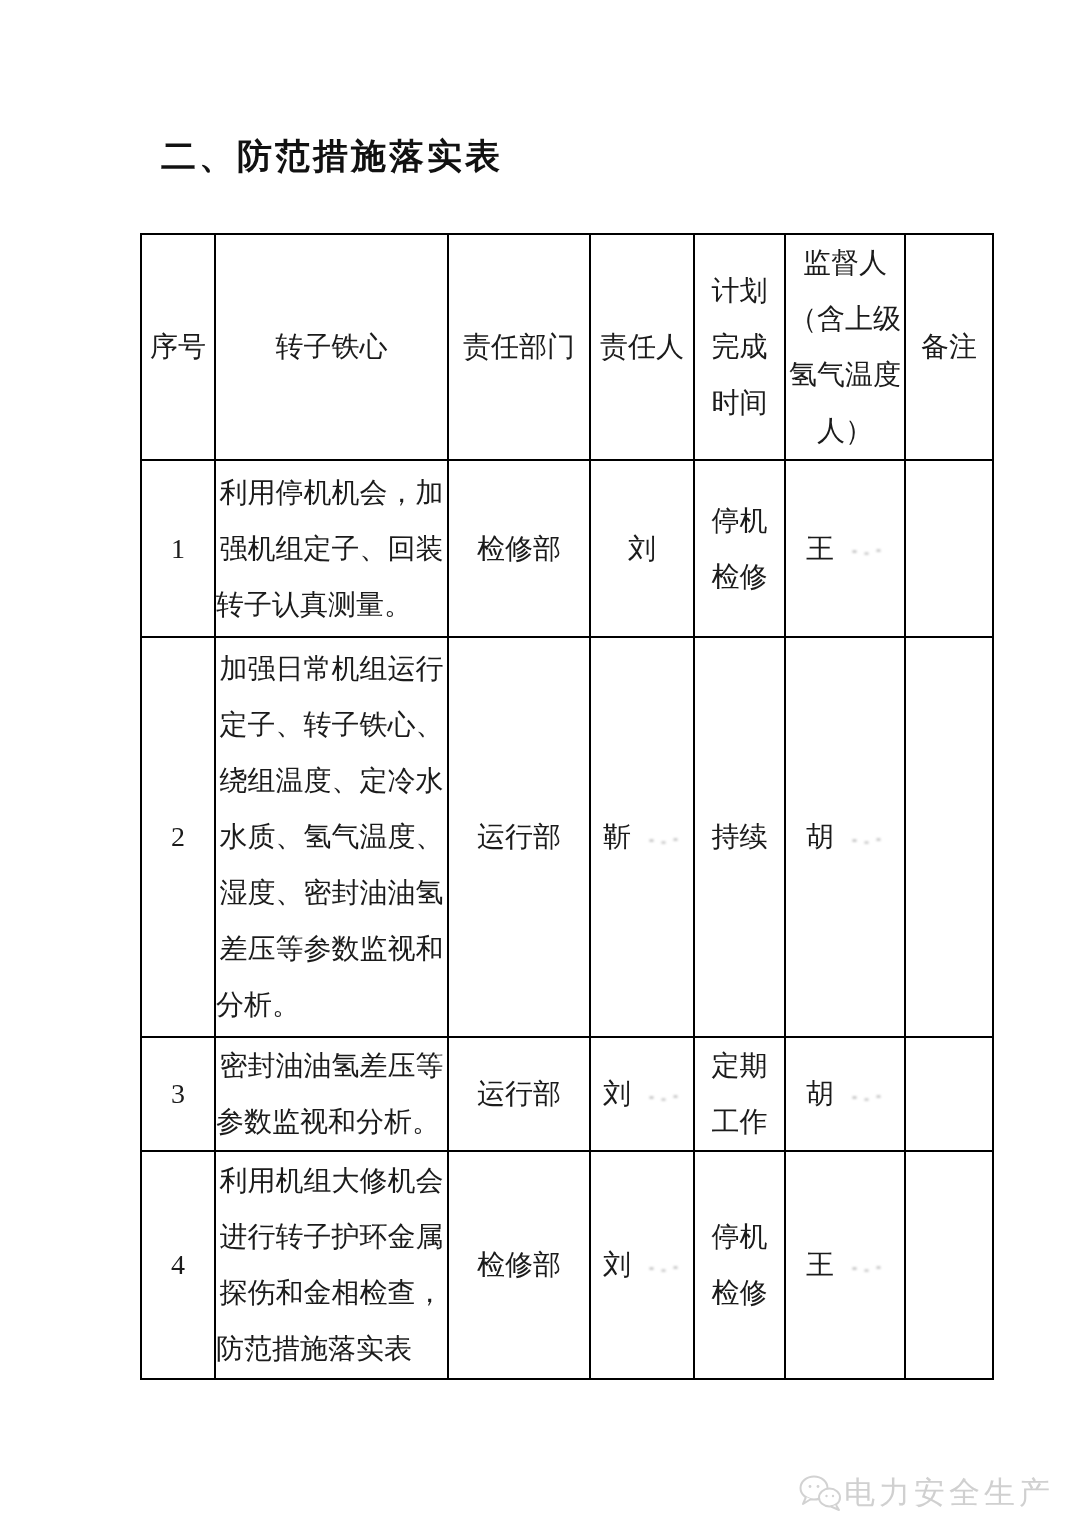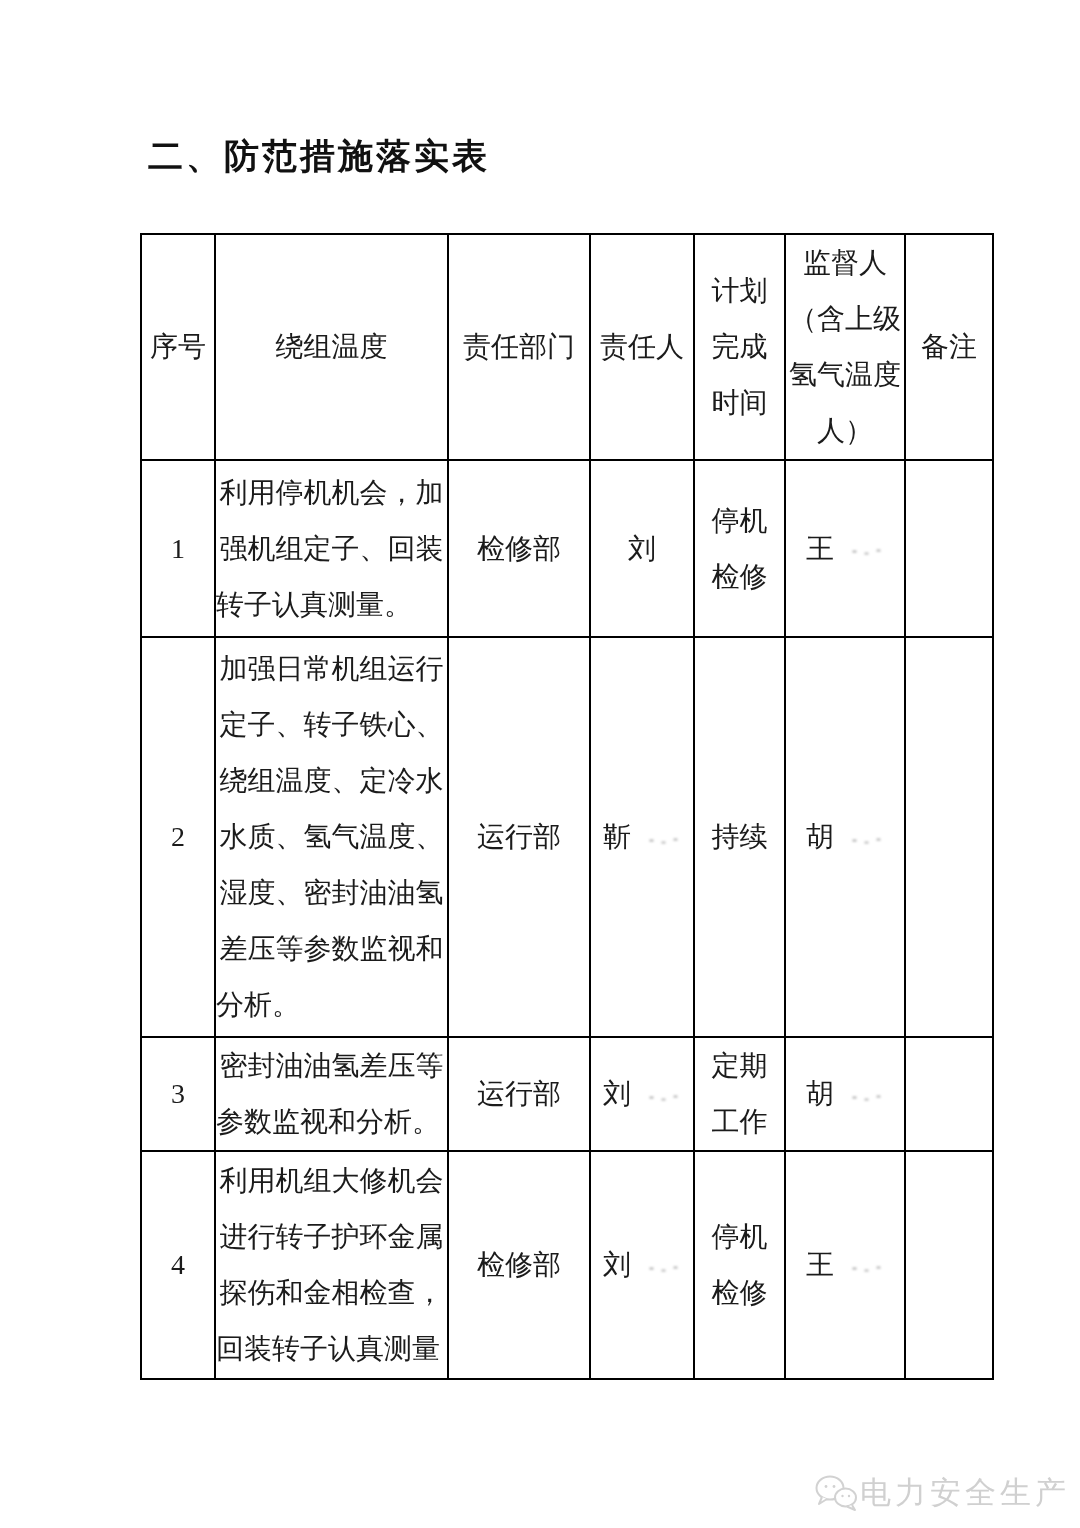--- a/index.html
+++ b/index.html
@@ -7,21 +7,21 @@
     position:relative;
     width:1080px;height:1528px;
     margin:0 auto;
     background:#ffffff;
     overflow:hidden;
     font-family:"Liberation Serif","DejaVu Serif",serif;
     color:#1b1b1b;
   }
   .doc-title{
     position:absolute;
-    left:148px;top:133px;
+    left:161px;top:133px;
     font-family:"Liberation Sans","DejaVu Sans",sans-serif;
     font-weight:bold;
     font-size:35px;
     letter-spacing:3px;
     color:#111;
   }
   table.measures{
     position:absolute;
     left:140px;top:233px;
     width:852px;
@@ -60,21 +60,21 @@
   .smudge::before{
     content:"";
     position:absolute;left:2px;top:5px;
     width:5px;height:3px;border-radius:50%;
     background:#c6c6c6;
     box-shadow:12px 2px 0 #cdcdcd, 24px -1px 0 #c9c9c9;
     filter:blur(1.2px);
   }
   .watermark{
     position:absolute;
-    right:10px;bottom:14px;
+    right:26px;bottom:14px;
     display:flex;align-items:center;gap:0;
     color:#d0d0d0;
     font-family:Liberation Serif, serif;
     font-size:31px;
     letter-spacing:4px;
     user-select:none;
   }
   .watermark svg{display:block;}
 </style>
 </head>
@@ -90,21 +90,21 @@
       <col style="width:233px">
       <col style="width:142px">
       <col style="width:104px">
       <col style="width:91px">
       <col style="width:120px">
       <col style="width:88px">
     </colgroup>
     <tbody>
       <tr class="hdr">
         <th class="pre">序号</th>
-        <th class="pre">绕组温度</th>
+        <th class="pre">转子铁心</th>
         <th class="pre">责任部门</th>
         <th class="pre">责任人</th>
         <th class="pre">计划
 完成
 时间</th>
         <th class="pre">监督人
 （含上级
 氢气温度
 人）</th>
         <th class="pre">备注</th>
@@ -137,21 +137,21 @@
         <td>运行部</td>
         <td><span>刘</span><i class="smudge"></i></td>
         <td class="pre">定期
 工作</td>
         <td><span>胡</span><i class="smudge"></i></td>
         <td></td>
       </tr>
 
       <tr class="row-4">
         <td>4</td>
-        <td class="measure">利用机组大修机会进行转子护环金属探伤和金相检查，回装转子认真测量</td>
+        <td class="measure">利用机组大修机会进行转子护环金属探伤和金相检查，防范措施落实表</td>
         <td>检修部</td>
         <td><span>刘</span><i class="smudge"></i></td>
         <td class="pre">停机
 检修</td>
         <td><span>王</span><i class="smudge"></i></td>
         <td></td>
       </tr>
     </tbody>
   </table>
 

